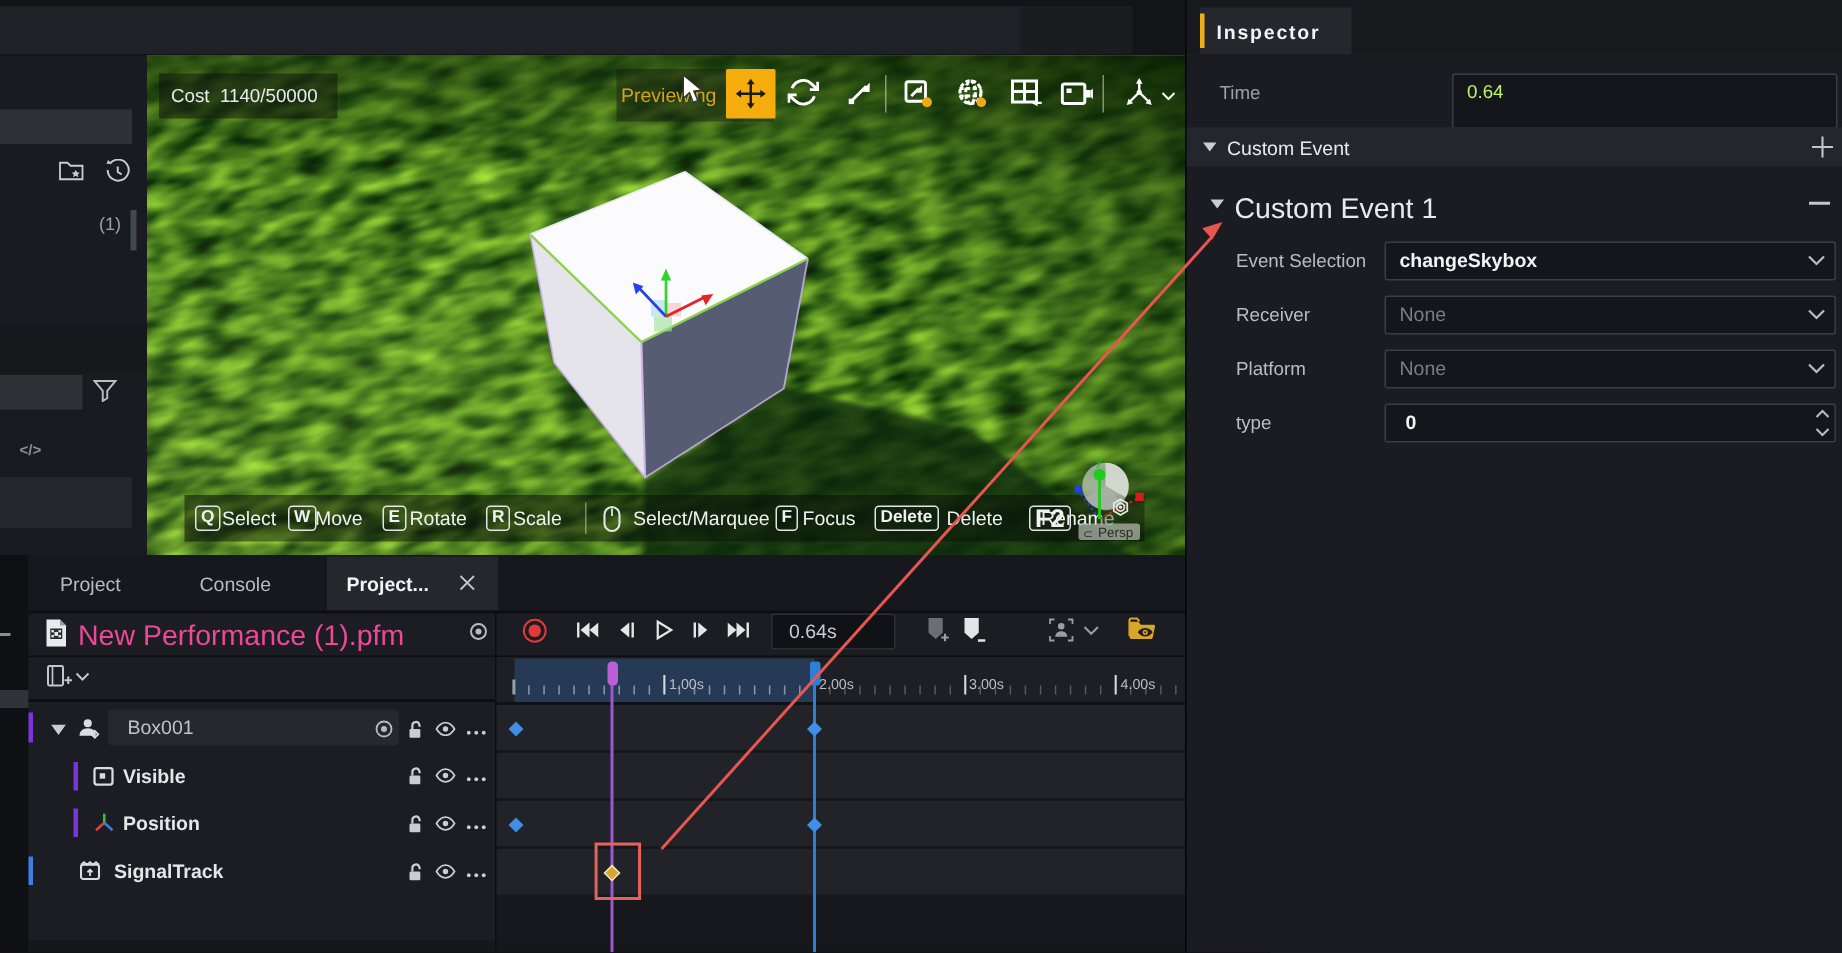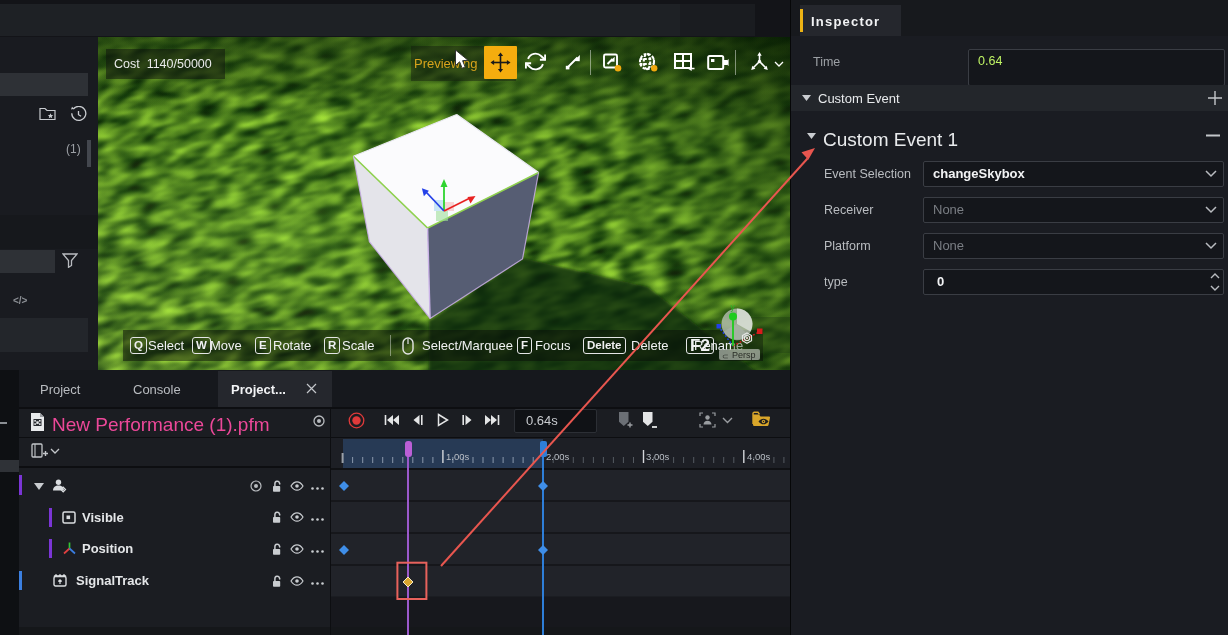--- a/index.html
+++ b/index.html
@@ -417,20 +417,21 @@
     <div class="abs" style="left:330px;top:194px;width:460px;height:2px;background:#16171b"></div>
     <div class="abs" style="left:19px;top:105px;width:3px;height:20px;background:#7b35d6"></div>
     <svg class="abs" style="left:34px;top:113px" width="10" height="7">
       <path d="M0 0h10l-5 7z" fill="#c9ccd0"></path>
     </svg>
     <svg class="abs" style="left:52px;top:109px" width="15" height="14" viewBox="0 0 15 14">
       <circle cx="6.5" cy="3.2" r="2.7" fill="#dadde0"></circle>
       <path d="M1 11.5c0-3.2 2.4-5 5.5-5s5.5 1.8 5.5 5z" fill="#dadde0"></path>
       <path d="M11.2 8.2l2.3 2.3-2.3 2.3-2.3-2.3z" fill="none" stroke="#dadde0" stroke-width="1.2"></path>
     </svg>
+    <div class="abs" style="left:72px;top:103px;width:194px;height:24px;background:#26282e;border-radius:3px;color:#c0c3c7;font-size:13px;line-height:23px;padding-left:13px">Box001</div>
     <svg class="abs" style="left:250px;top:110px" width="12" height="12">
       <circle cx="6" cy="6" r="5" fill="none" stroke="#b8bbbf" stroke-width="1.2"></circle>
       <circle cx="6" cy="6" r="2" fill="#b8bbbf"></circle>
     </svg>
     <svg class="abs" style="left:271px;top:110px" width="12" height="13" viewBox="0 0 12 13">
       <path d="M3.9 6V3.7A2.35 2.35 0 0 1 8.5 3l.4 1.5" fill="none" stroke="#c9ccd0" stroke-width="1.5"></path>
       <rect x="2" y="6" width="7.2" height="5.8" rx="0.8" fill="#c9ccd0"></rect>
     </svg>
     <svg class="abs" style="left:290px;top:111px" width="14" height="10" viewBox="0 0 14 10">
       <path d="M1 5C3 1.7 5 .8 7 .8S11 1.7 13 5C11 8.3 9 9.2 7 9.2S3 8.3 1 5Z" fill="none" stroke="#c9ccd0" stroke-width="1.2"></path>

